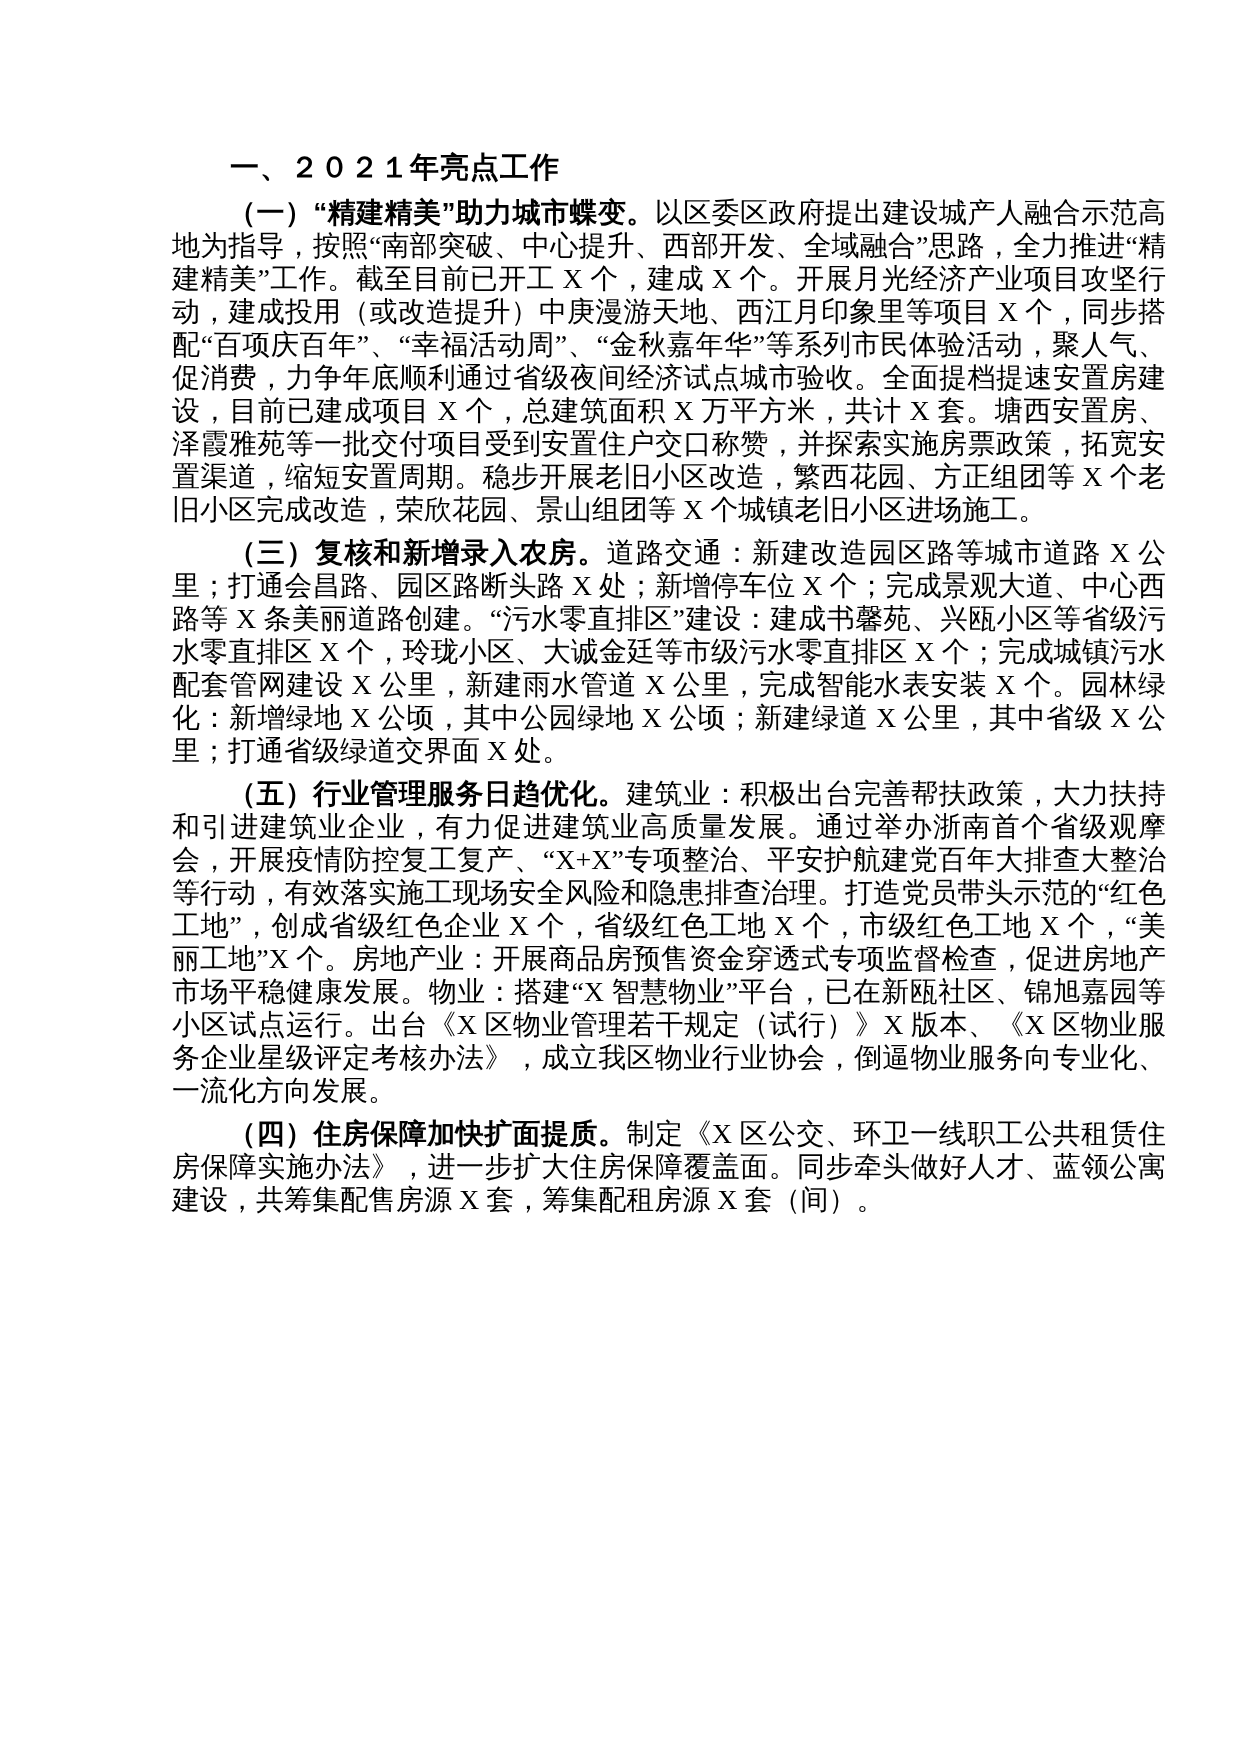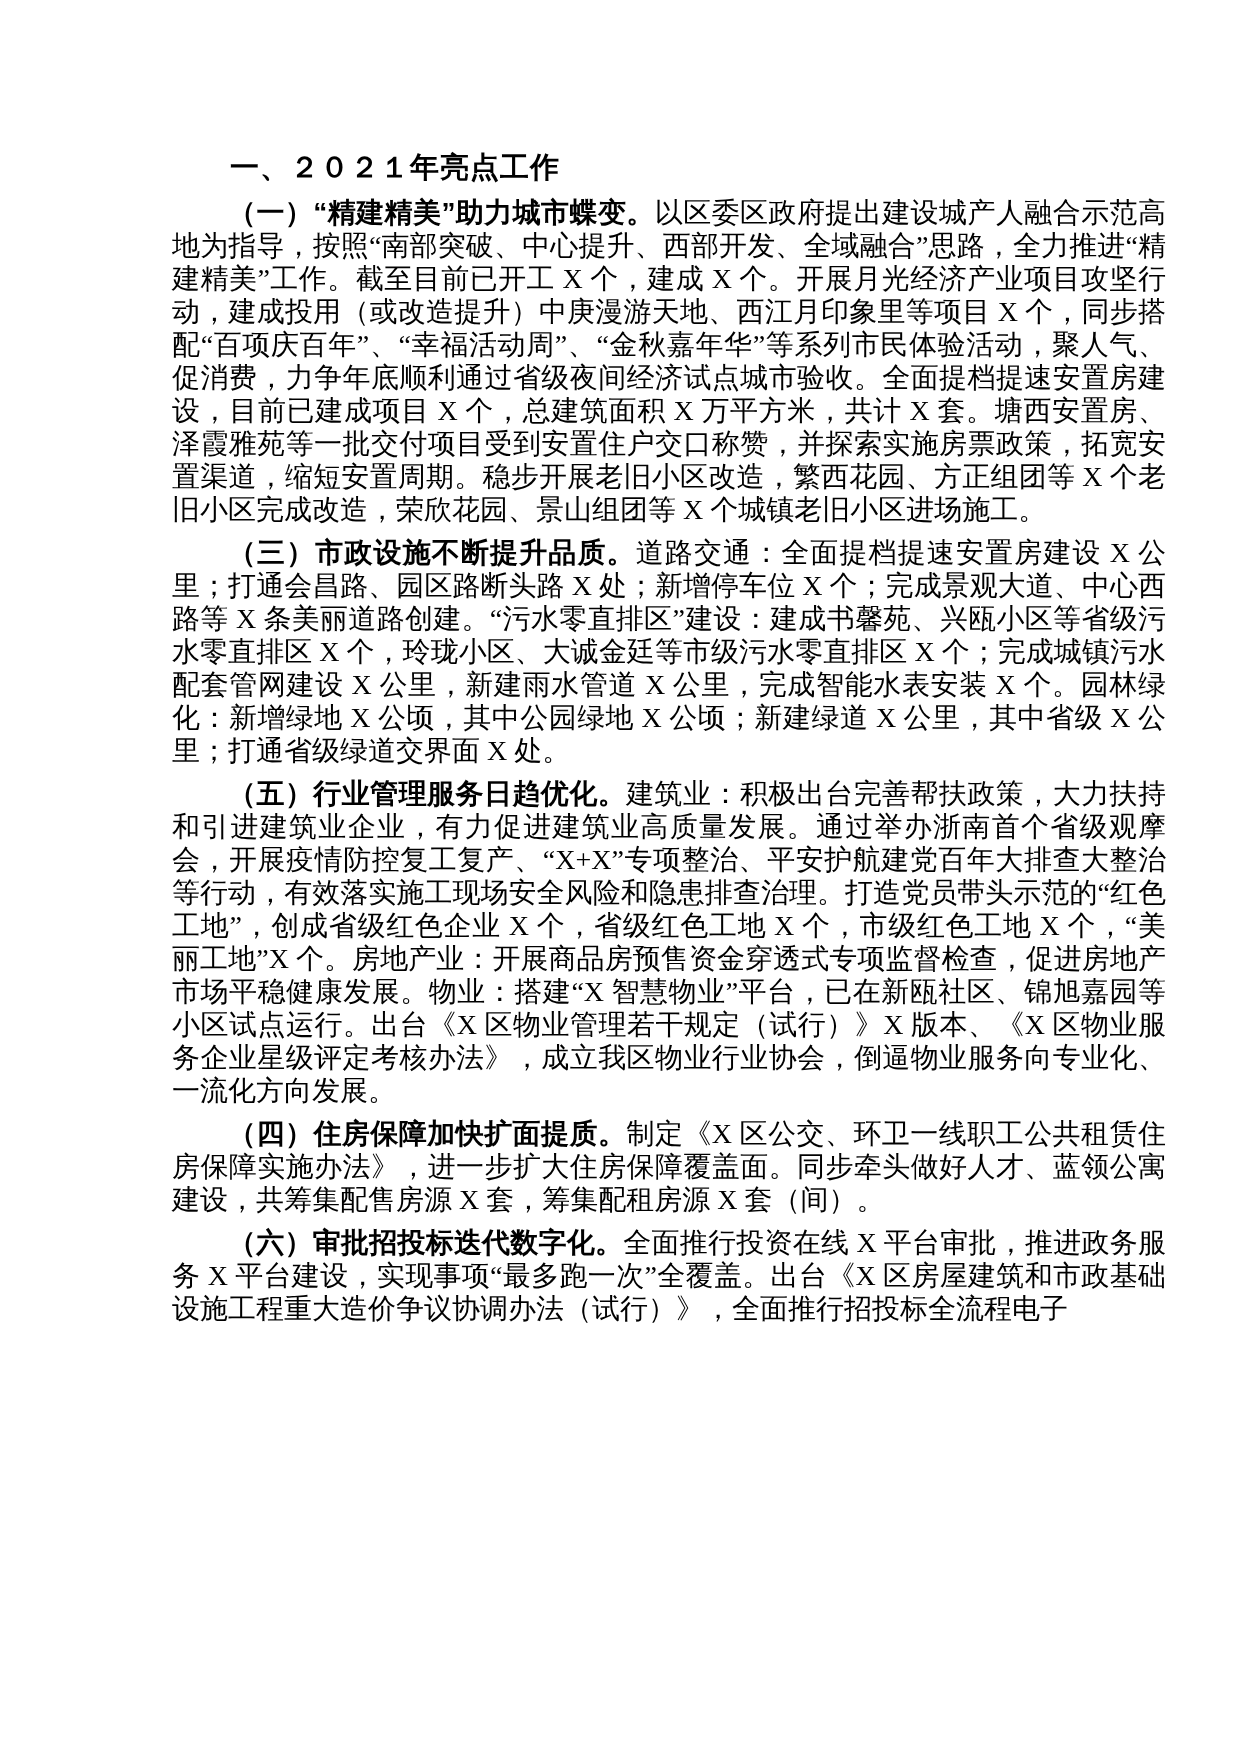--- a/index.html
+++ b/index.html
@@ -44,21 +44,20 @@
 </head>
 <body>
 
 <div class="page">
 
   <h1 class="doc-heading">一、２０２１年亮点工作</h1>
 
   <p class="para"><span class="lead">（一）“精建精美”助力城市蝶变。</span><span>以区委区政府提出建设城产人融合示范高地为指导，按照“南部突破、中心提升、西部开发、全域融合”思路，全力推进“精建精美”工作。截至目前已开工 X 个，建成 X 个。开展月光经济产业项目攻坚行动，建成投用（或改造提升）中庚漫游天地、西江月印象里等项目 X 个，同步搭配“百项庆百年”、“幸福活动周”、“金秋嘉年华”等系列市民体验活动，聚人气、促消费，力争年底顺利通过省级夜间经济试点城市验收。全面提档提速安置房建设，目前已建成项目 X 个，总建筑面积 X 万平方米，共计 X 套。塘西安置房、泽霞雅苑等一批交付项目受到安置住户交口称赞，并探索实施房票政策，拓宽安置渠道，缩短安置周期。稳步开展老旧小区改造，繁西花园、方正组团等 X 个老旧小区完成改造，荣欣花园、景山组团等 X 个城镇老旧小区进场施工。</span></p>
 
 
-  <p class="para"><span class="lead">（三）市政设施不断提升品质。</span><span>道路交通：全面提档提速安置房建设 X 公里；打通会昌路、园区路断头路 X 处；新增停车位 X 个；完成景观大道、中心西路等 X 条美丽道路创建。“污水零直排区”建设：建成书馨苑、兴瓯小区等省级污水零直排区 X 个，玲珑小区、大诚金廷等市级污水零直排区 X 个；完成城镇污水配套管网建设 X 公里，新建雨水管道 X 公里，完成智能水表安装 X 个。园林绿化：新增绿地 X 公顷，其中公园绿地 X 公顷；新建绿道 X 公里，其中省级 X 公里；打通省级绿道交界面 X 处。</span></p>
+  <p class="para"><span class="lead">（三）复核和新增录入农房。</span><span>道路交通：新建改造园区路等城市道路 X 公里；打通会昌路、园区路断头路 X 处；新增停车位 X 个；完成景观大道、中心西路等 X 条美丽道路创建。“污水零直排区”建设：建成书馨苑、兴瓯小区等省级污水零直排区 X 个，玲珑小区、大诚金廷等市级污水零直排区 X 个；完成城镇污水配套管网建设 X 公里，新建雨水管道 X 公里，完成智能水表安装 X 个。园林绿化：新增绿地 X 公顷，其中公园绿地 X 公顷；新建绿道 X 公里，其中省级 X 公里；打通省级绿道交界面 X 处。</span></p>
 
   <p class="para"><span class="lead">（五）行业管理服务日趋优化。</span><span>建筑业：积极出台完善帮扶政策，大力扶持和引进建筑业企业，有力促进建筑业高质量发展。通过举办浙南首个省级观摩会，开展疫情防控复工复产、“X+X”专项整治、平安护航建党百年大排查大整治等行动，有效落实施工现场安全风险和隐患排查治理。打造党员带头示范的“红色工地”，创成省级红色企业 X 个，省级红色工地 X 个，市级红色工地 X 个，“美丽工地”X 个。房地产业：开展商品房预售资金穿透式专项监督检查，促进房地产市场平稳健康发展。物业：搭建“X 智慧物业”平台，已在新瓯社区、锦旭嘉园等小区试点运行。出台《X 区物业管理若干规定（试行）》X 版本、《X 区物业服务企业星级评定考核办法》，成立我区物业行业协会，倒逼物业服务向专业化、一流化方向发展。</span></p>
 
   <p class="para"><span class="lead">（四）住房保障加快扩面提质。</span><span>制定《X 区公交、环卫一线职工公共租赁住房保障实施办法》，进一步扩大住房保障覆盖面。同步牵头做好人才、蓝领公寓建设，共筹集配售房源 X 套，筹集配租房源 X 套（间）。</span></p>
 
-  <p class="para"><span class="lead">（六）审批招投标迭代数字化。</span><span>全面推行投资在线 X 平台审批，推进政务服务 X 平台建设，实现事项“最多跑一次”全覆盖。出台《X 区房屋建筑和市政基础设施工程重大造价争议协调办法（试行）》，全面推行招投标全流程电子</span></p>
 
 </div>
 
 </body></html>

